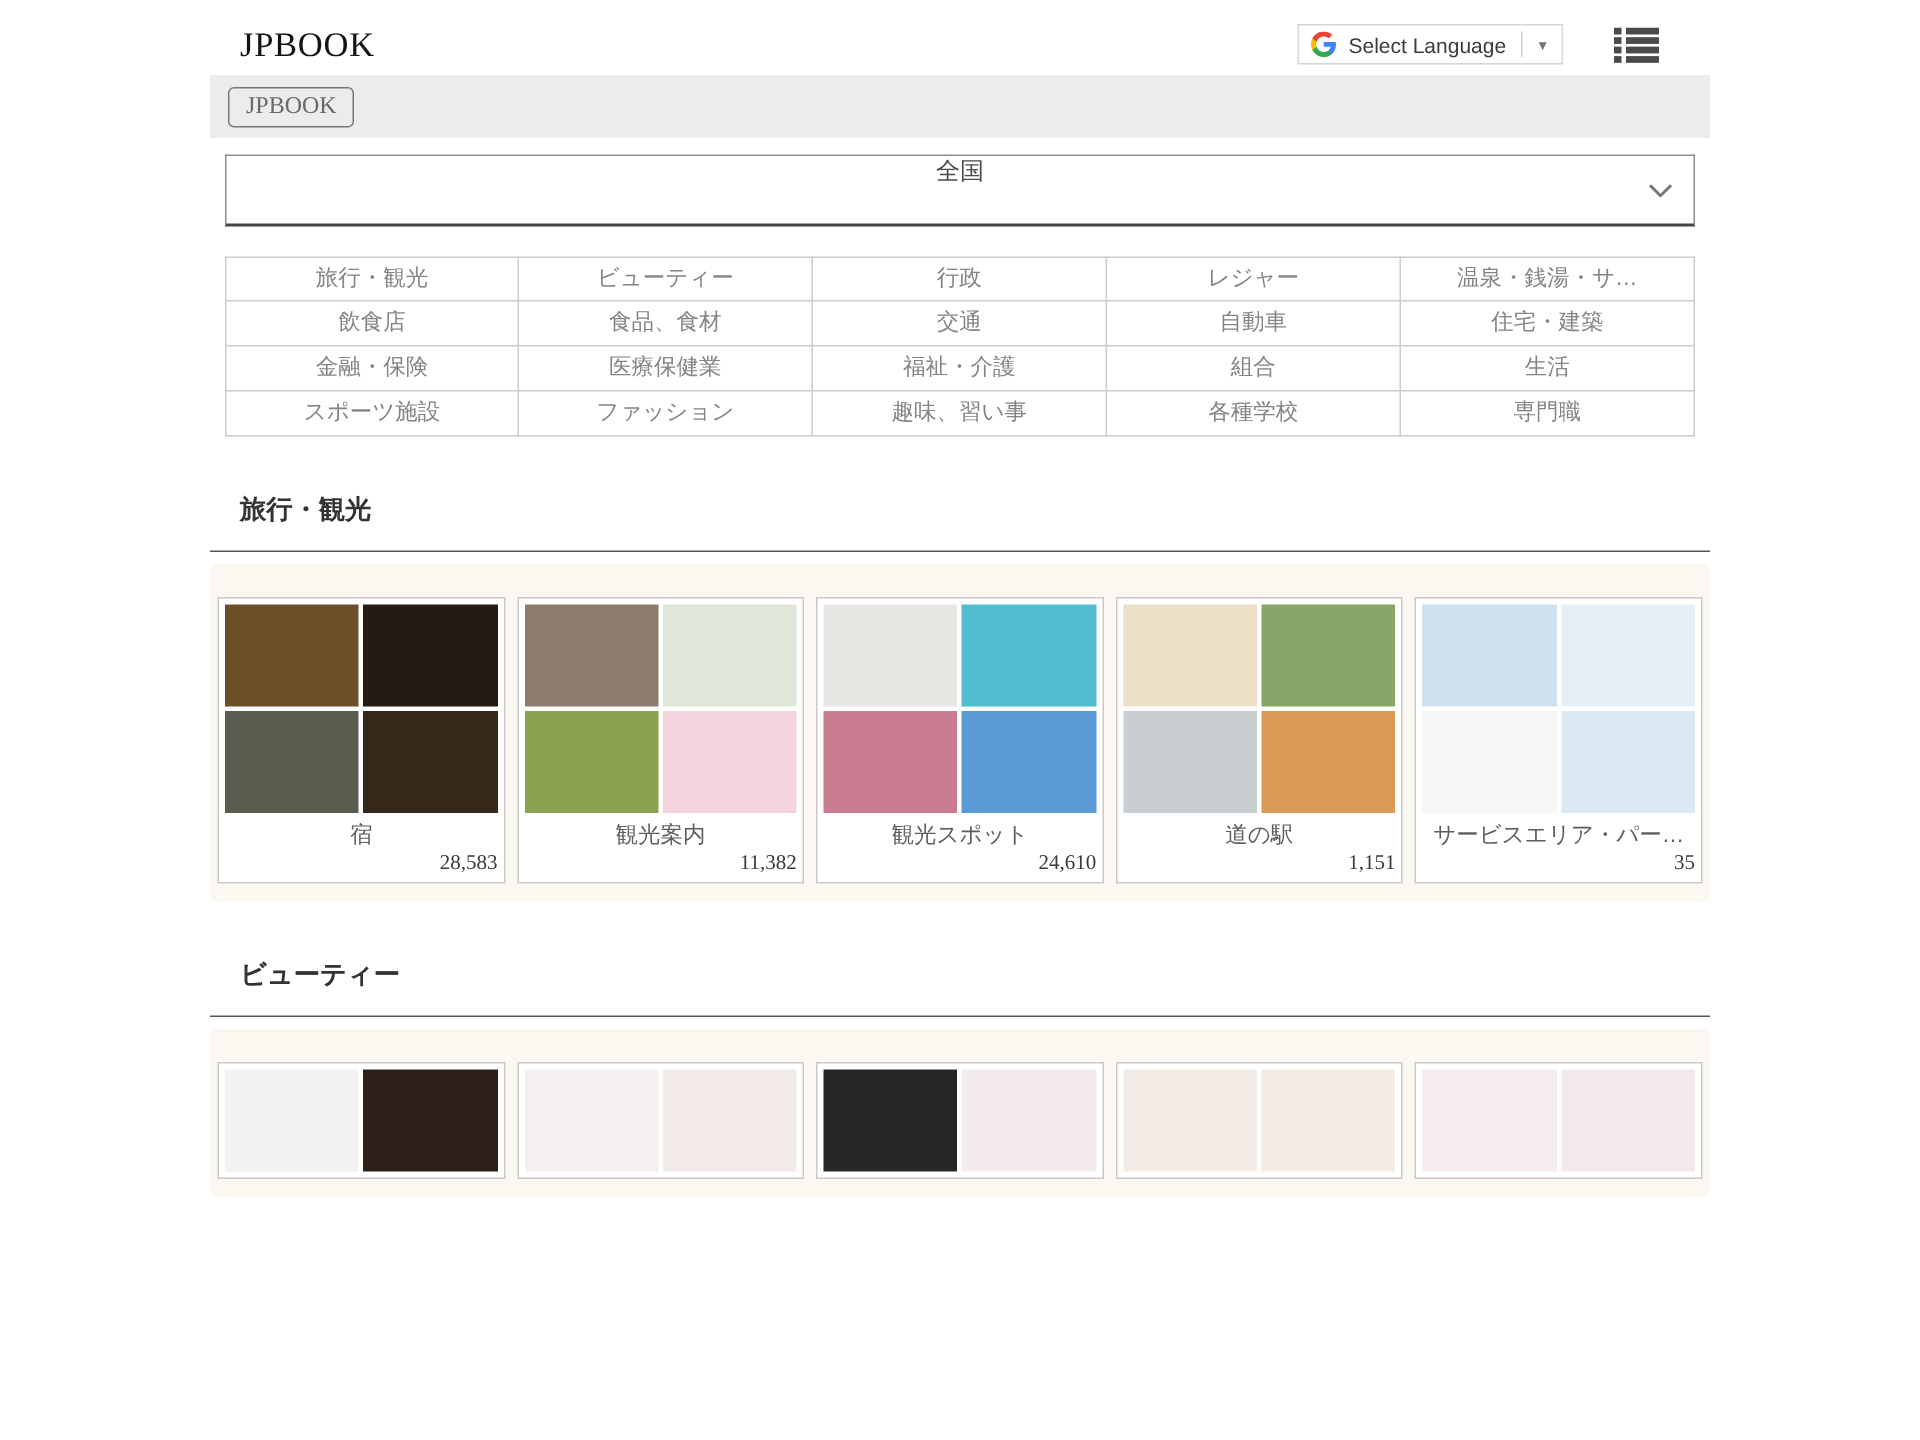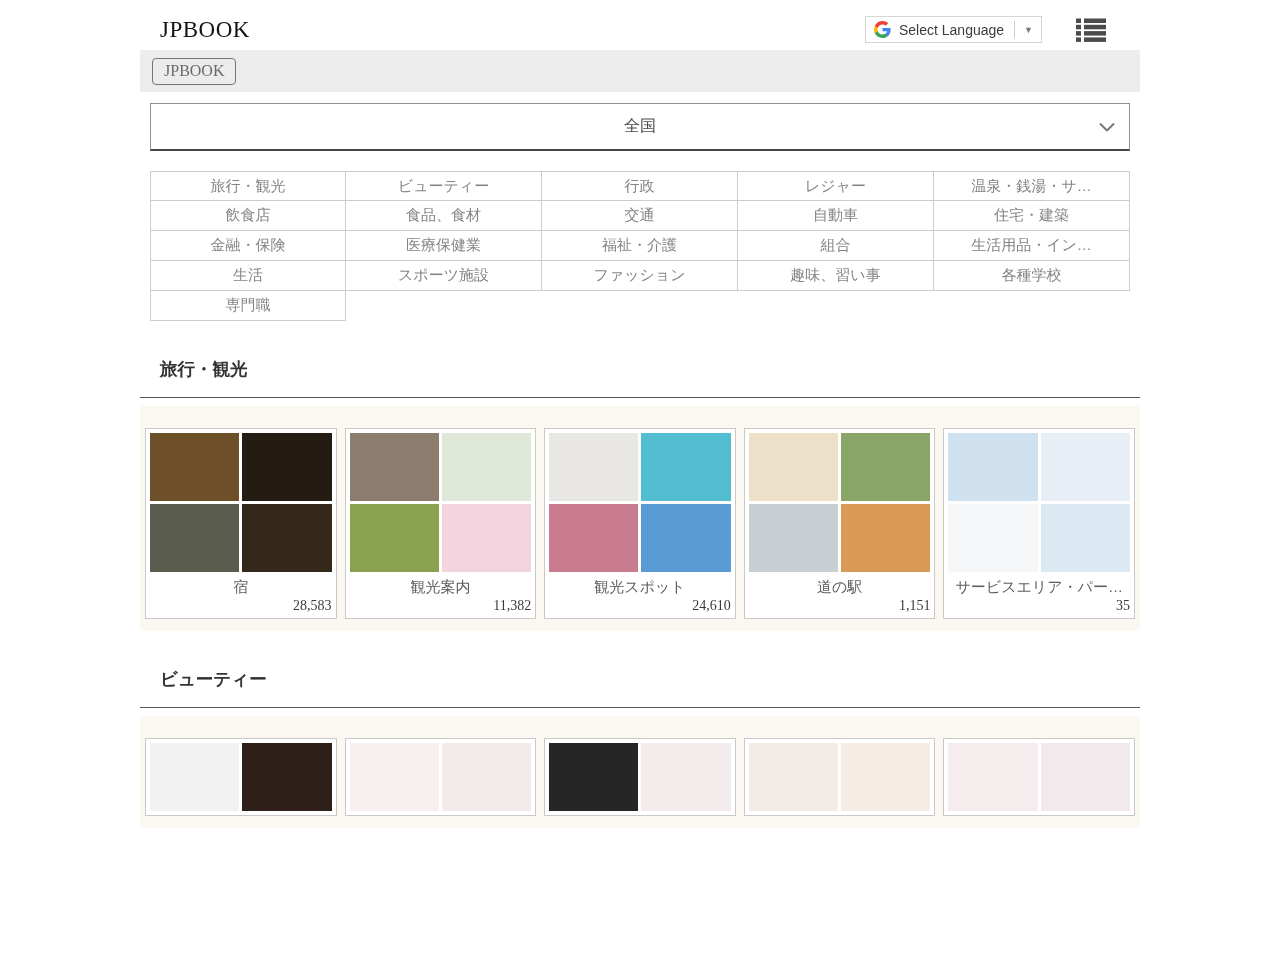--- a/index.html
+++ b/index.html
@@ -24,21 +24,21 @@
   
   .breadcrumb { background:#ececec; height:42px; display:flex; align-items:center;
                 padding:0 12px; }
   .crumb-btn { font-family:"Liberation Serif", serif; font-size:16px; color:#6a6a6a;
                border:1px solid #777; border-radius:4px; padding:3px 11px 4px;
                background:transparent; cursor:pointer; }
 
   
   .region-select { margin:11px 10px 0; height:48px; border:1px solid #8e8e8e;
                    border-bottom:2px solid #444; background:#fff; position:relative;
-                   display:flex; align-items:center; justify-content:center;
+                   display:flex; justify-content:center;
                    font-size:16px; color:#4a4a4a; cursor:pointer; }
   .region-select .chev { position:absolute; right:14px; top:50%;
                          transform:translateY(-50%); line-height:0; }
 
   
   .cat-grid { display:grid; grid-template-columns:repeat(5,1fr); margin:20px 10px 0; }
   .cat-cell { border:1px solid #ccc; height:30px; line-height:28px; text-align:center;
               font-size:15px; color:#848484; text-decoration:none; cursor:pointer;
               overflow:hidden; white-space:nowrap; }
   .cat-cell:not(:nth-child(5n+1)) { border-left:none; }
@@ -115,21 +115,20 @@
     <a class="cat-cell">温泉・銭湯・サ…</a>
     <a class="cat-cell">飲食店</a>
     <a class="cat-cell">食品、食材</a>
     <a class="cat-cell">交通</a>
     <a class="cat-cell">自動車</a>
     <a class="cat-cell">住宅・建築</a>
     <a class="cat-cell">金融・保険</a>
     <a class="cat-cell">医療保健業</a>
     <a class="cat-cell">福祉・介護</a>
     <a class="cat-cell">組合</a>
-    <a class="cat-cell">生活用品・イン…</a>
     <a class="cat-cell">生活</a>
     <a class="cat-cell">スポーツ施設</a>
     <a class="cat-cell">ファッション</a>
     <a class="cat-cell">趣味、習い事</a>
     <a class="cat-cell">各種学校</a>
     <a class="cat-cell">専門職</a>
   </div>
 
   <h2 class="section-title">旅行・観光</h2>
   <div class="cards-section">

